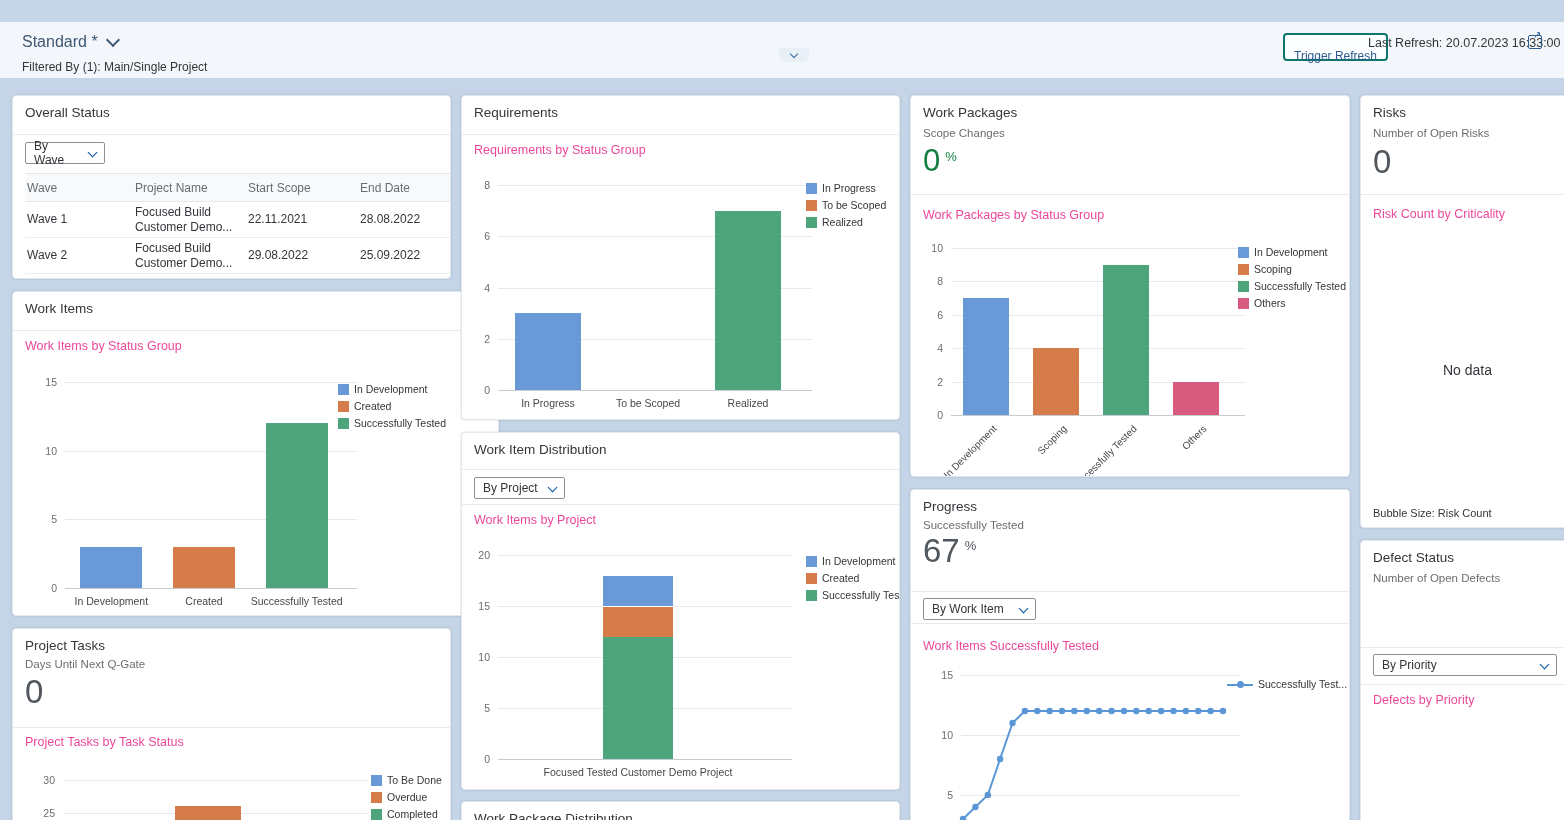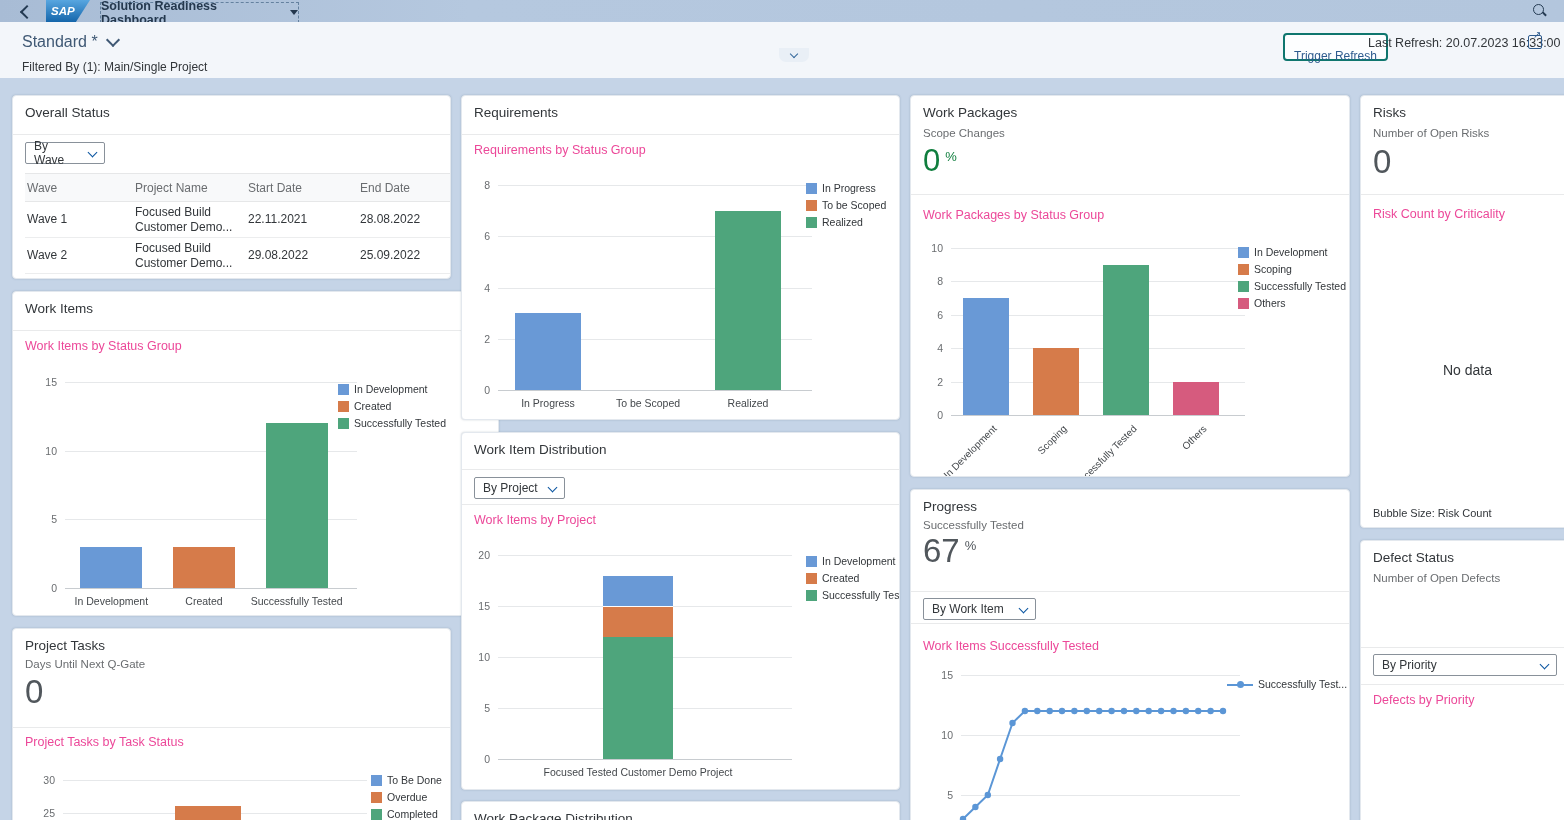--- a/index.html
+++ b/index.html
@@ -45,29 +45,20 @@
   
   table.sap{border-collapse:collapse;font-size:12px;color:#32363A;table-layout:fixed;width:415px;}
   table.sap th{font-weight:normal;color:#6A6D70;text-align:left;background:#F8F9FA;border-top:1px solid #E6E7E8;border-bottom:1px solid #E6E7E8;height:27px;padding:0 2px;}
   table.sap td{border-bottom:1px solid #ECEDEE;height:35px;padding:0 2px;vertical-align:middle;line-height:1.25;}
 </style>
 </head>
 <body>
 
 <div id="page">
 
-  <div id="topbar">
-    <span class="backchev"></span>
-    <div id="saplogo">SAP</div>
-    <div id="titlebox">
-      <span>Solution Readiness Dashboard</span>
-      <span class="caret-down"></span>
-    </div>
-    <span id="searchicon"></span>
-  </div>
 
   <div id="ribbon">
     <div id="variant">
       <span>Standard *</span>
       <span class="chev-dn"></span>
     </div>
     <div id="filtertext">Filtered By (1): Main/Single Project</div>
     <button id="trigger-refresh">Trigger Refresh</button>
     <div id="lastrefresh">Last Refresh: 20.07.2023 16:33:00</div>
     <span id="openwin"></span>
@@ -82,21 +73,21 @@
     <div class="sel" style="left:12px;top:46px;width:80px;">
       <span>By Wave</span>
       <span class="chev"></span>
     </div>
     <div style="position:absolute;left:12px;top:77px;">
       <table class="sap" id="waves-table">
           <thead>
             <tr>
               <th style="width: 104px;">Wave</th>
               <th style="width: 109px;">Project Name</th>
-              <th style="width: 108px;">Start Date</th>
+              <th style="width: 108px;">Start Scope</th>
               <th style="width: 94px;">End Date</th>
             </tr>
           </thead>
           <tbody>
             <tr>
               <td>Wave 1</td>
               <td>Focused Build Customer Demo...</td>
               <td>22.11.2021</td>
               <td>28.08.2022</td>
             </tr>

